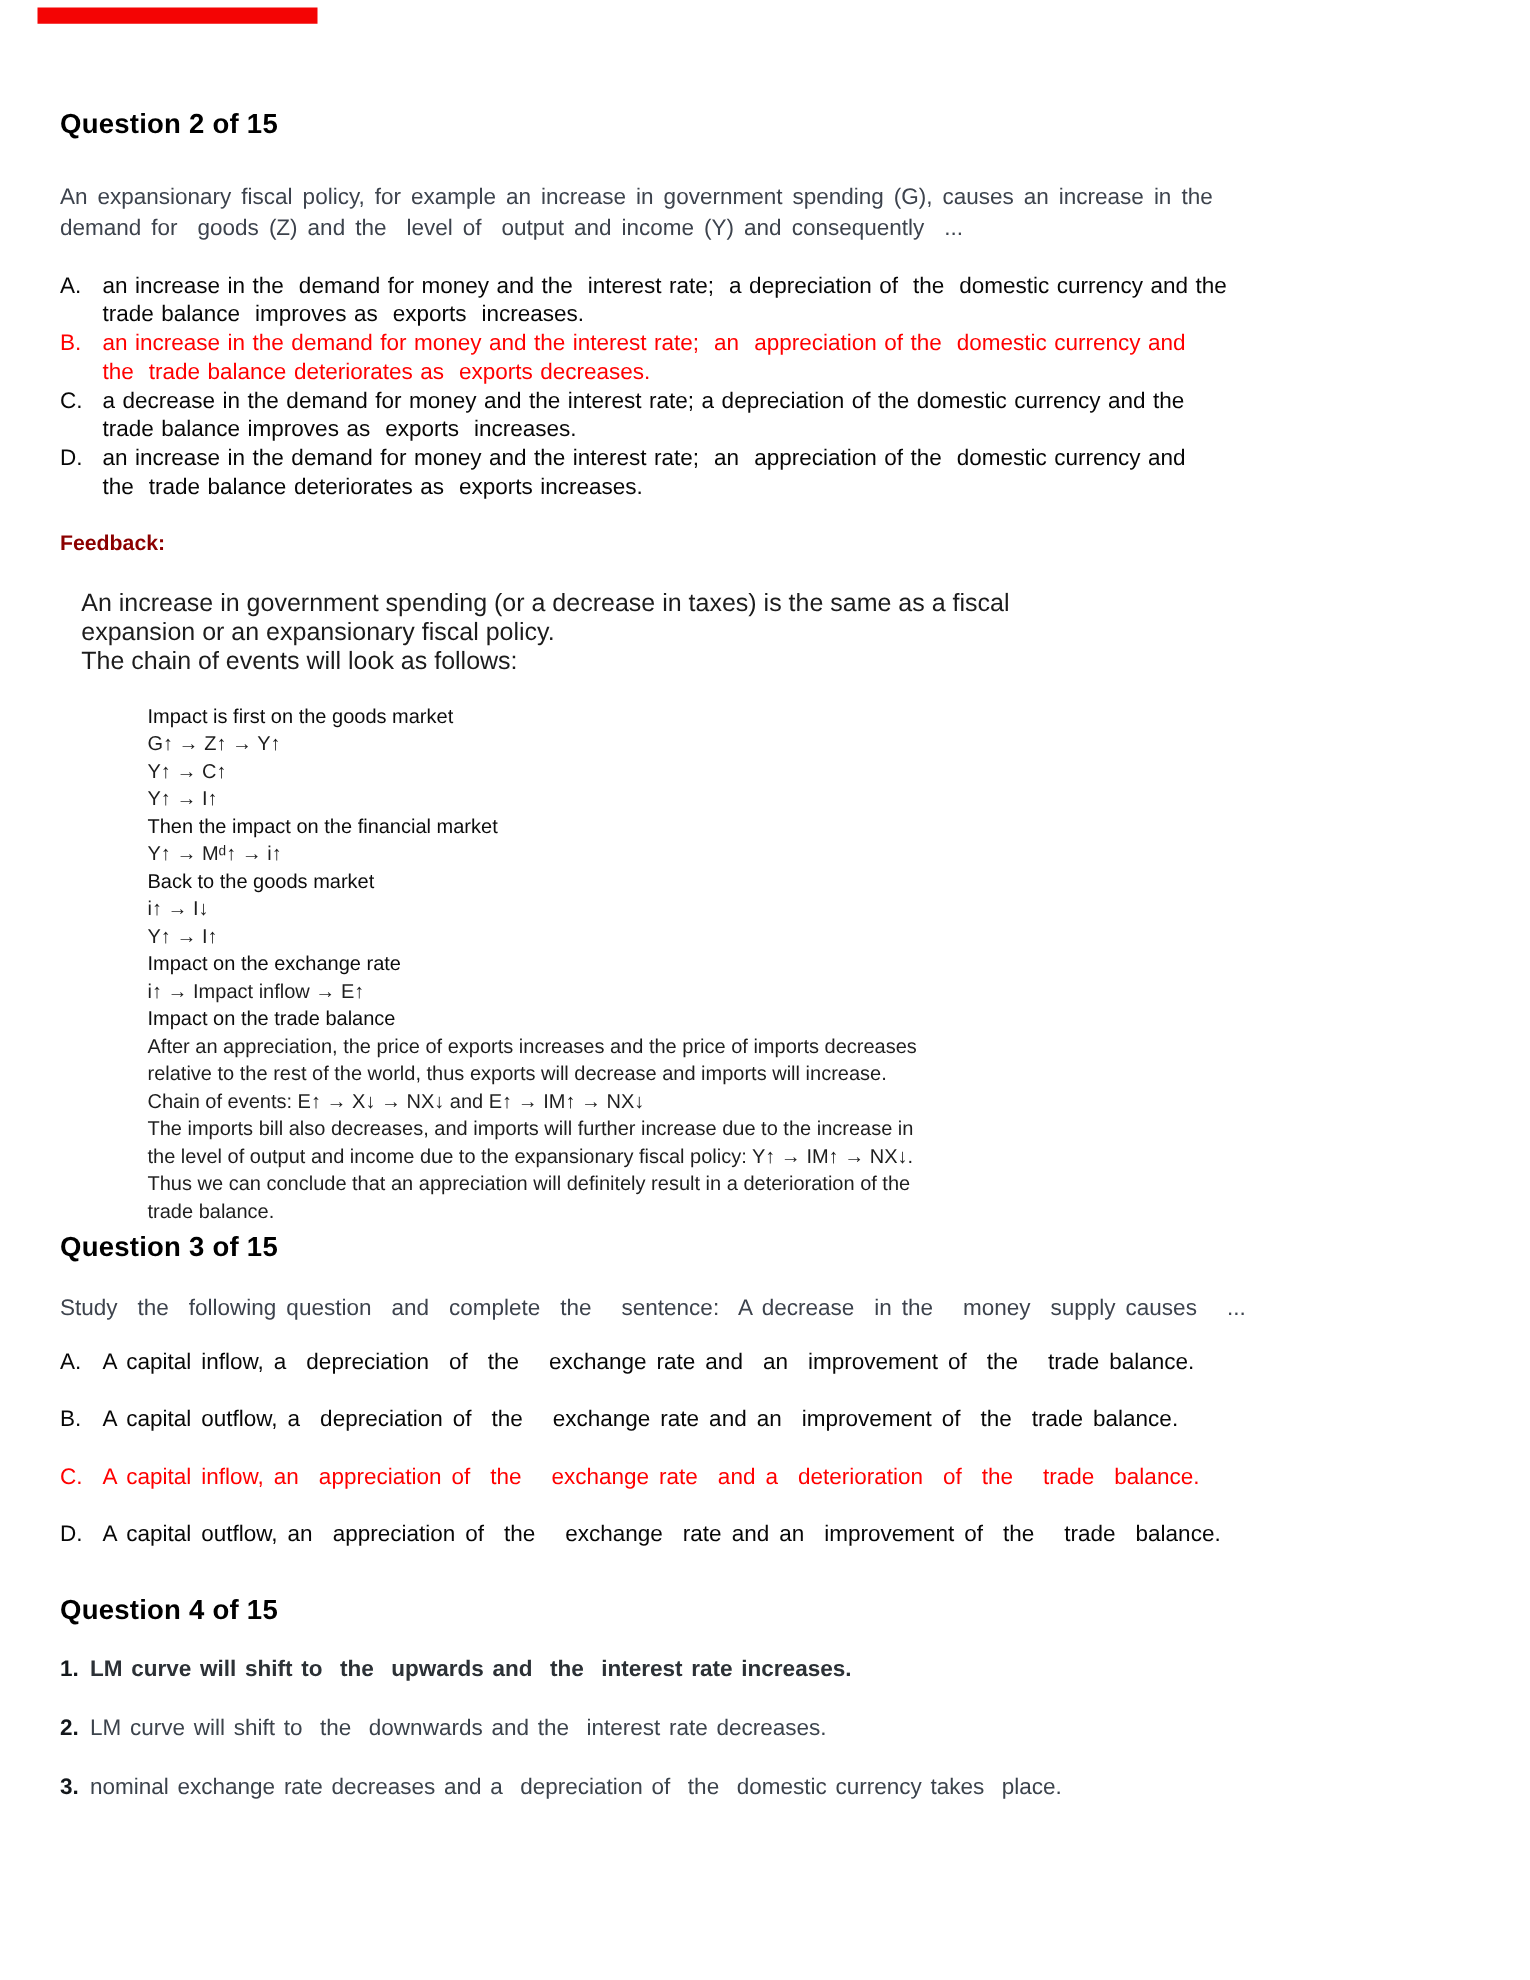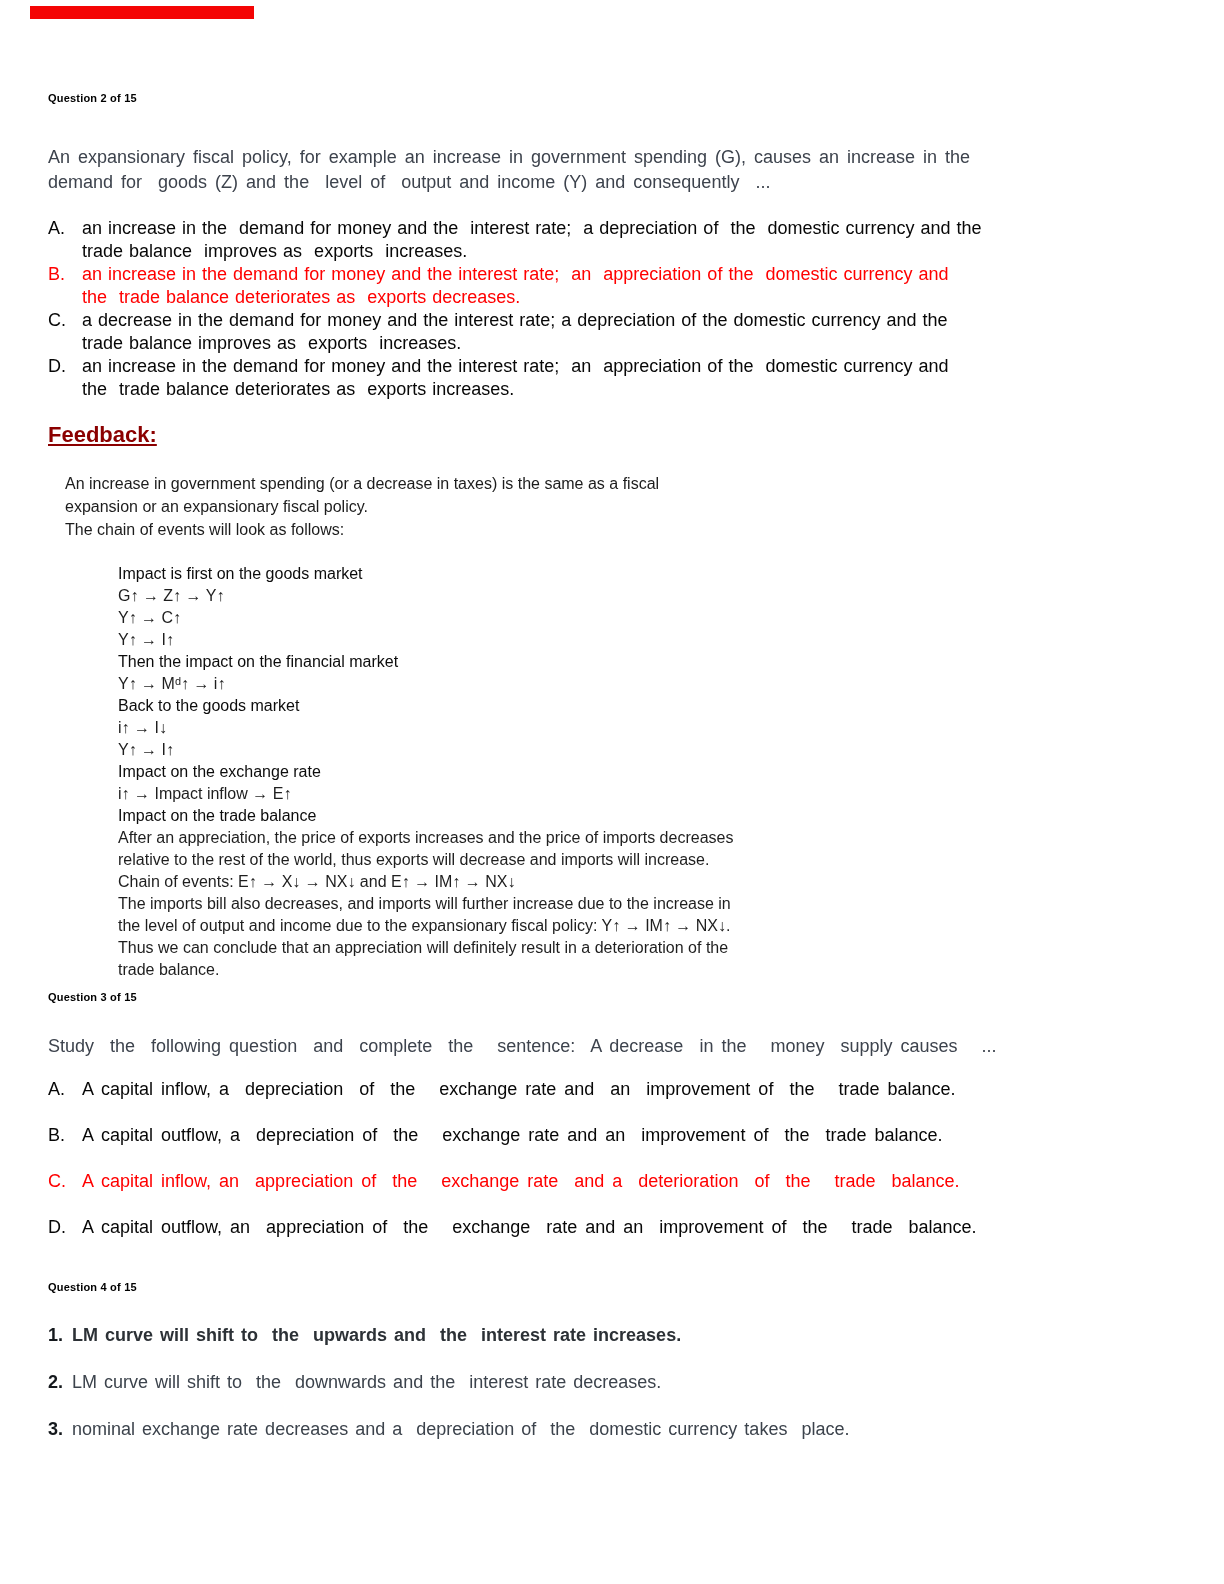--- a/index.html
+++ b/index.html
@@ -12,43 +12,42 @@
     overflow:hidden;
   }
   .red-bar {
     position:absolute; left:30px; top:6px;
     width:224px; height:13px;
     background:#f40404;
   }
   .content { position:absolute; left:48px; top:88px; width:1130px; }
 
   .q-heading {
-    font-size:11px; font-weight:bold; color:#000;
+    font-size:22px; font-weight:bold; color:#000;
     line-height:21px; letter-spacing:.2px;
   }
   .intro {
     font-size:18px; line-height:25px; color:#3d434d;
     white-space:pre-wrap; word-spacing:3px;
   }
   .q2-intro { margin-top:36px; }
 
   .options { margin-top:22px; }
   .opt { display:flex; font-size:18px; line-height:23px; color:#070707; }
   .opt .letter { width:34px; flex:none; }
   .opt .text { white-space:pre-wrap; word-spacing:1px; }
   .opt.correct { color:#ff0000; }
 
   .feedback-label {
-    margin-top:23px; font-size:22px; font-weight:bold; color:#8b0000;
+    margin-top:23px; font-size:17px; font-weight:bold; color:#8b0000;
     line-height:21px;
-    text-decoration:underline;
   }
   .fb-para {
     margin-left:17px; margin-top:27px;
-    font-size:16px; line-height:23px; color:#1c1c1c;
+    font-size:20px; line-height:23px; color:#1c1c1c;
     white-space:pre-wrap;
   }
   .fb-chain { margin-left:70px; margin-top:22px; }
   .fb-line {
     font-size:16px; line-height:22px; color:#1e1e1e;
     white-space:pre-wrap;
   }
   .fb-line.bold { font-weight:normal; color:#0c0c0c; }
 
   .q3-heading { margin-top:6px; }

